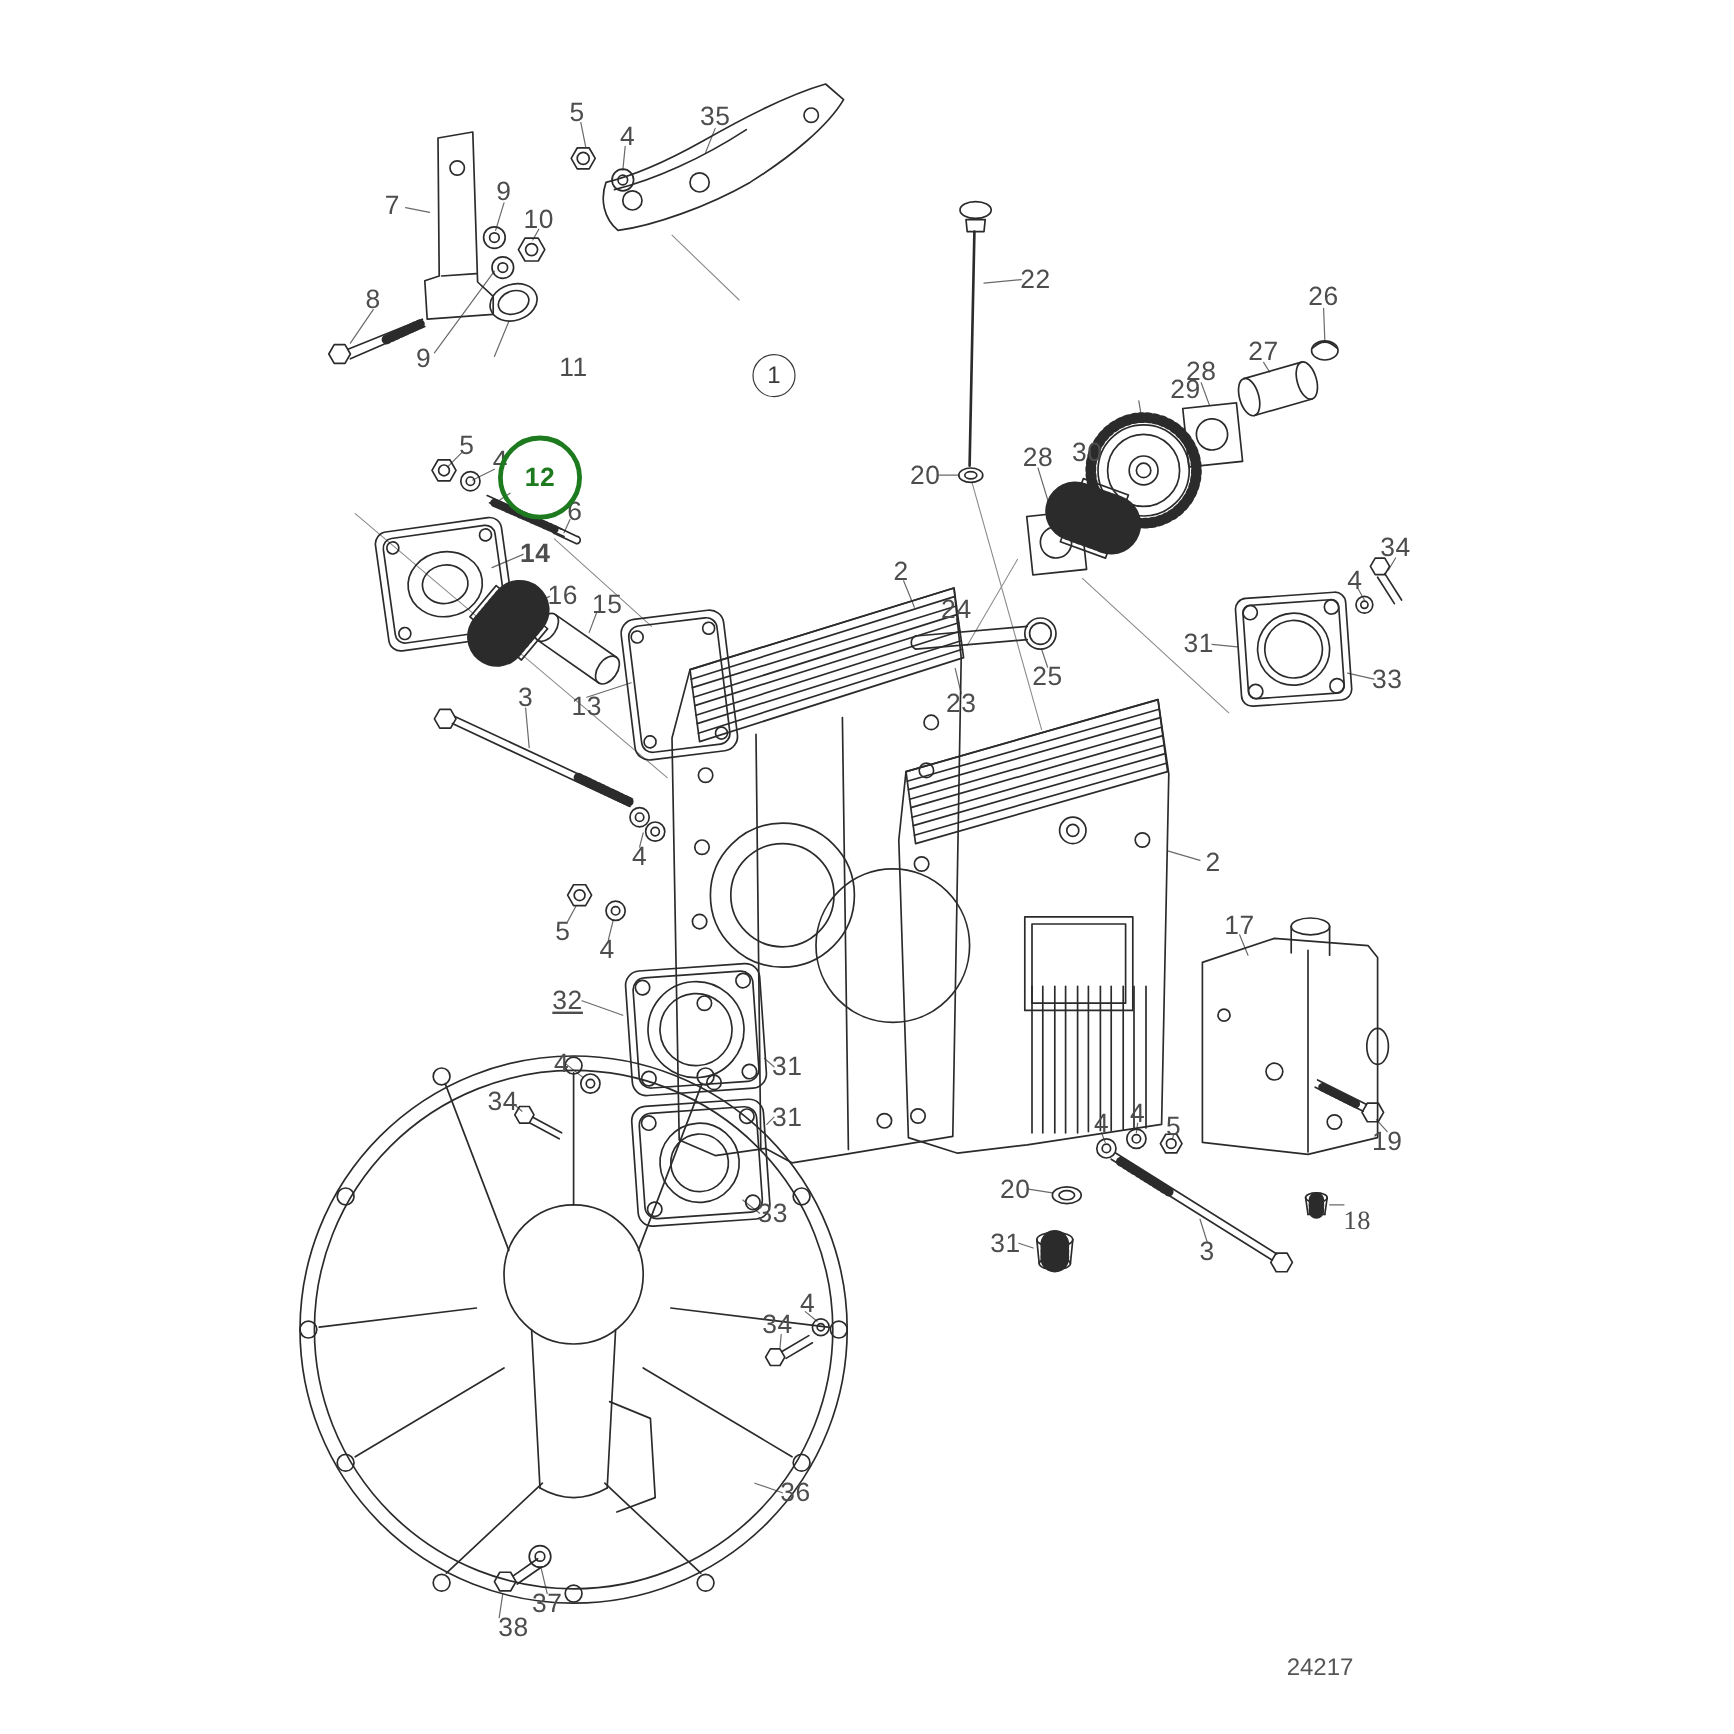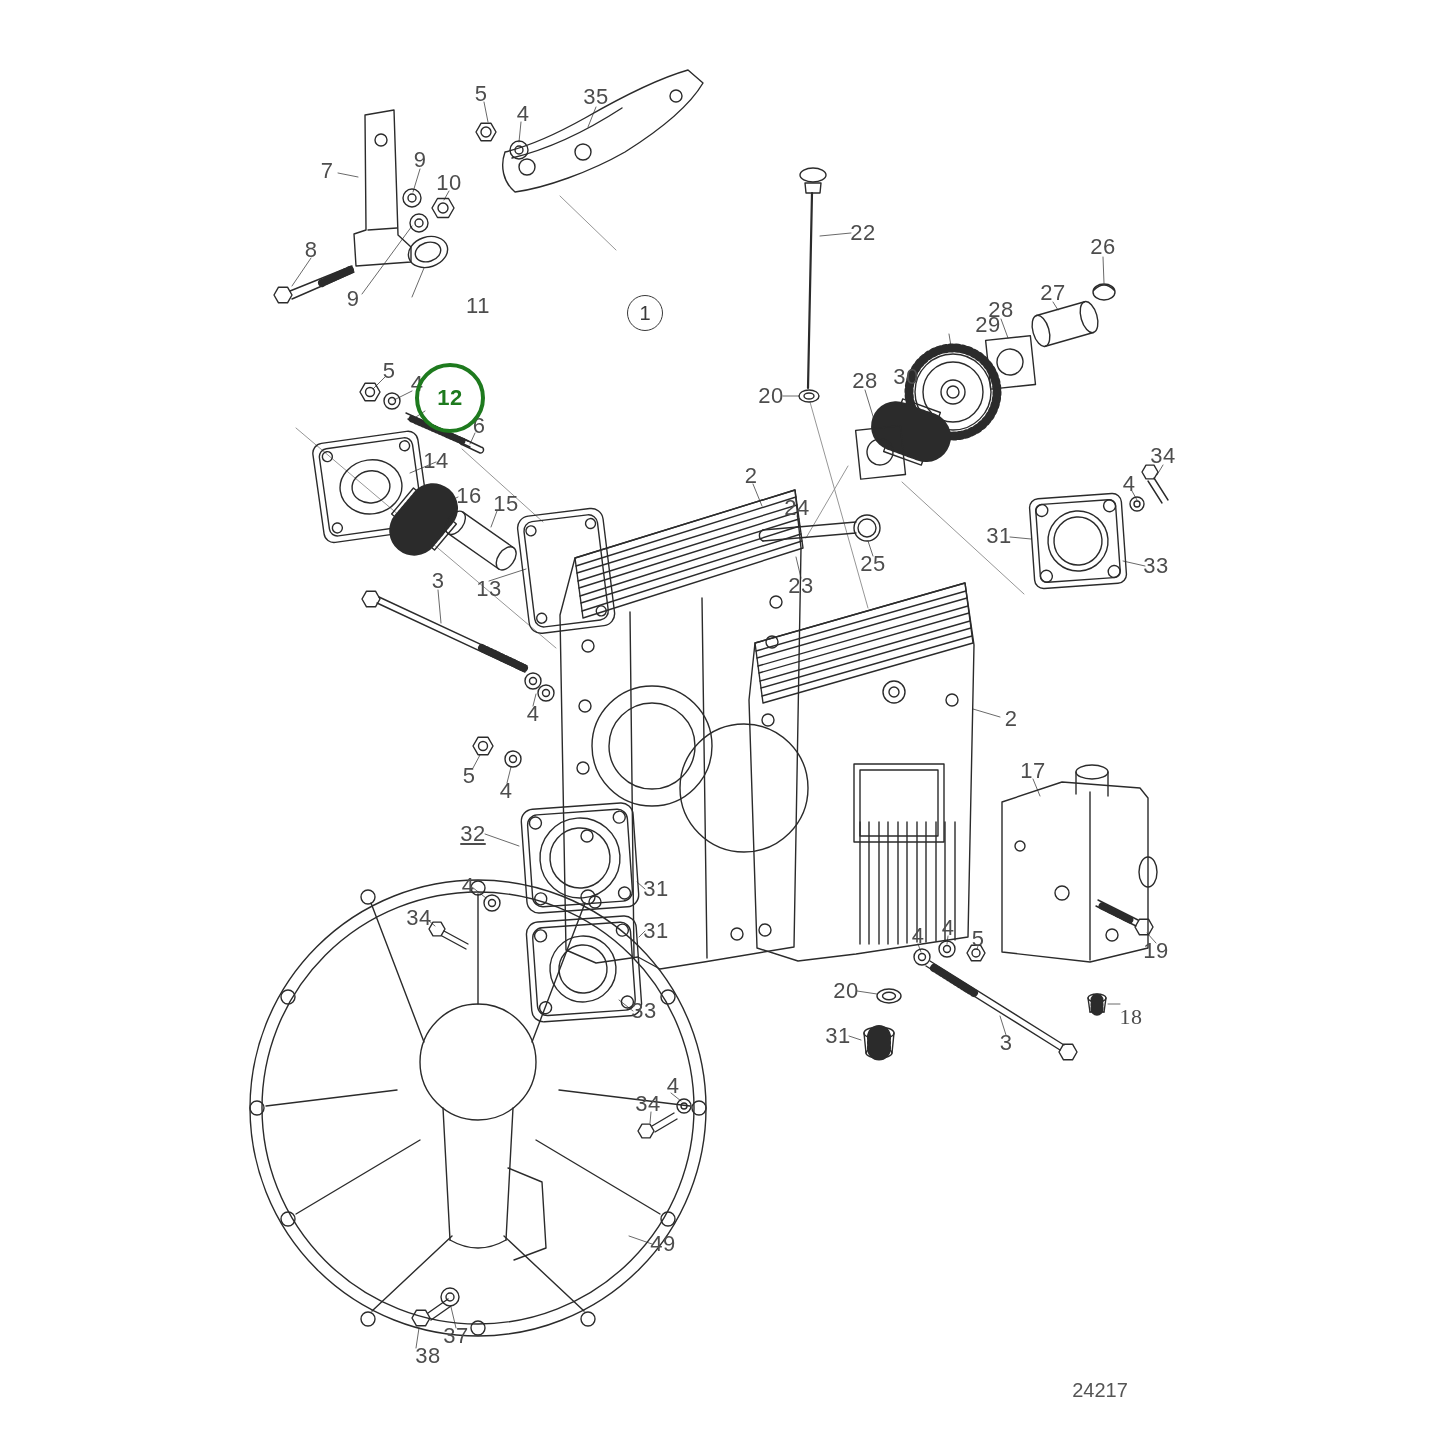--- a/index.html
+++ b/index.html
@@ -477,21 +477,21 @@
       <span class="part-label" style="left: 1053px; top: 293px;">27</span>
       <span class="part-label" style="left: 1001px; top: 310px;">28</span>
       <span class="part-label" style="left: 988px; top: 325px;">29</span>
       <span class="part-label" style="left: 389px; top: 371px;">5</span>
       <span class="part-label" style="left: 417px; top: 384px;">4</span>
       <span class="part-label highlighted" style="left: 450px; top: 398px;">12</span>
       <span class="part-label" style="left: 771px; top: 396px;">20</span>
       <span class="part-label" style="left: 865px; top: 381px;">28</span>
       <span class="part-label" style="left: 906px; top: 377px; text-align: center;">30</span>
       <span class="part-label" style="left: 479px; top: 426px;">6</span>
-      <span class="part-label" style="left: 436px; top: 461px;">14</span>
+      <span class="part-label" style="left: 446px; top: 461px; font-weight: bold;">14</span>
       <span class="part-label" style="left: 1163px; top: 456px;">34</span>
       <span class="part-label" style="left: 1129px; top: 484px;">4</span>
       <span class="part-label" style="left: 469px; top: 496px;">16</span>
       <span class="part-label" style="left: 506px; top: 504px;">15</span>
       <span class="part-label" style="left: 751px; top: 476px;">2</span>
       <span class="part-label" style="left: 797px; top: 508px;">24</span>
       <span class="part-label" style="left: 999px; top: 536px;">31</span>
       <span class="part-label" style="left: 873px; top: 564px;">25</span>
       <span class="part-label" style="left: 1156px; top: 566px;">33</span>
       <span class="part-label" style="left: 801px; top: 586px;">23</span>
@@ -511,21 +511,21 @@
       <span class="part-label" style="left: 918px; top: 936px;">4</span>
       <span class="part-label" style="left: 948px; top: 928px;">4</span>
       <span class="part-label" style="left: 978px; top: 939px;">5</span>
       <span class="part-label" style="left: 644px; top: 1011px;">33</span>
       <span class="part-label" style="left: 846px; top: 991px;">20</span>
       <span class="part-label" style="left: 1131px; top: 1017px; font-family: Liberation Serif, serif;">18</span>
       <span class="part-label" style="left: 838px; top: 1036px;">31</span>
       <span class="part-label" style="left: 1006px; top: 1043px;">3</span>
       <span class="part-label" style="left: 673px; top: 1086px;">4</span>
       <span class="part-label" style="left: 648px; top: 1104px;">34</span>
-      <span class="part-label" style="left: 663px; top: 1244px;">49</span>
+      <span class="part-label" style="left: 663px; top: 1244px;">36</span>
       <span class="part-label" style="left: 456px; top: 1336px;">37</span>
       <span class="part-label" style="left: 416px; top: 1356px; margin-left: 12px;">38</span>
     </div>
 
 <div class="highlight-ring" style="left: 450px; top: 398px; width: 62px; height: 62px;"></div>
 
 <div class="balloon" style="left: 645px; top: 313px;">
   <span>1</span>
 </div>
 

